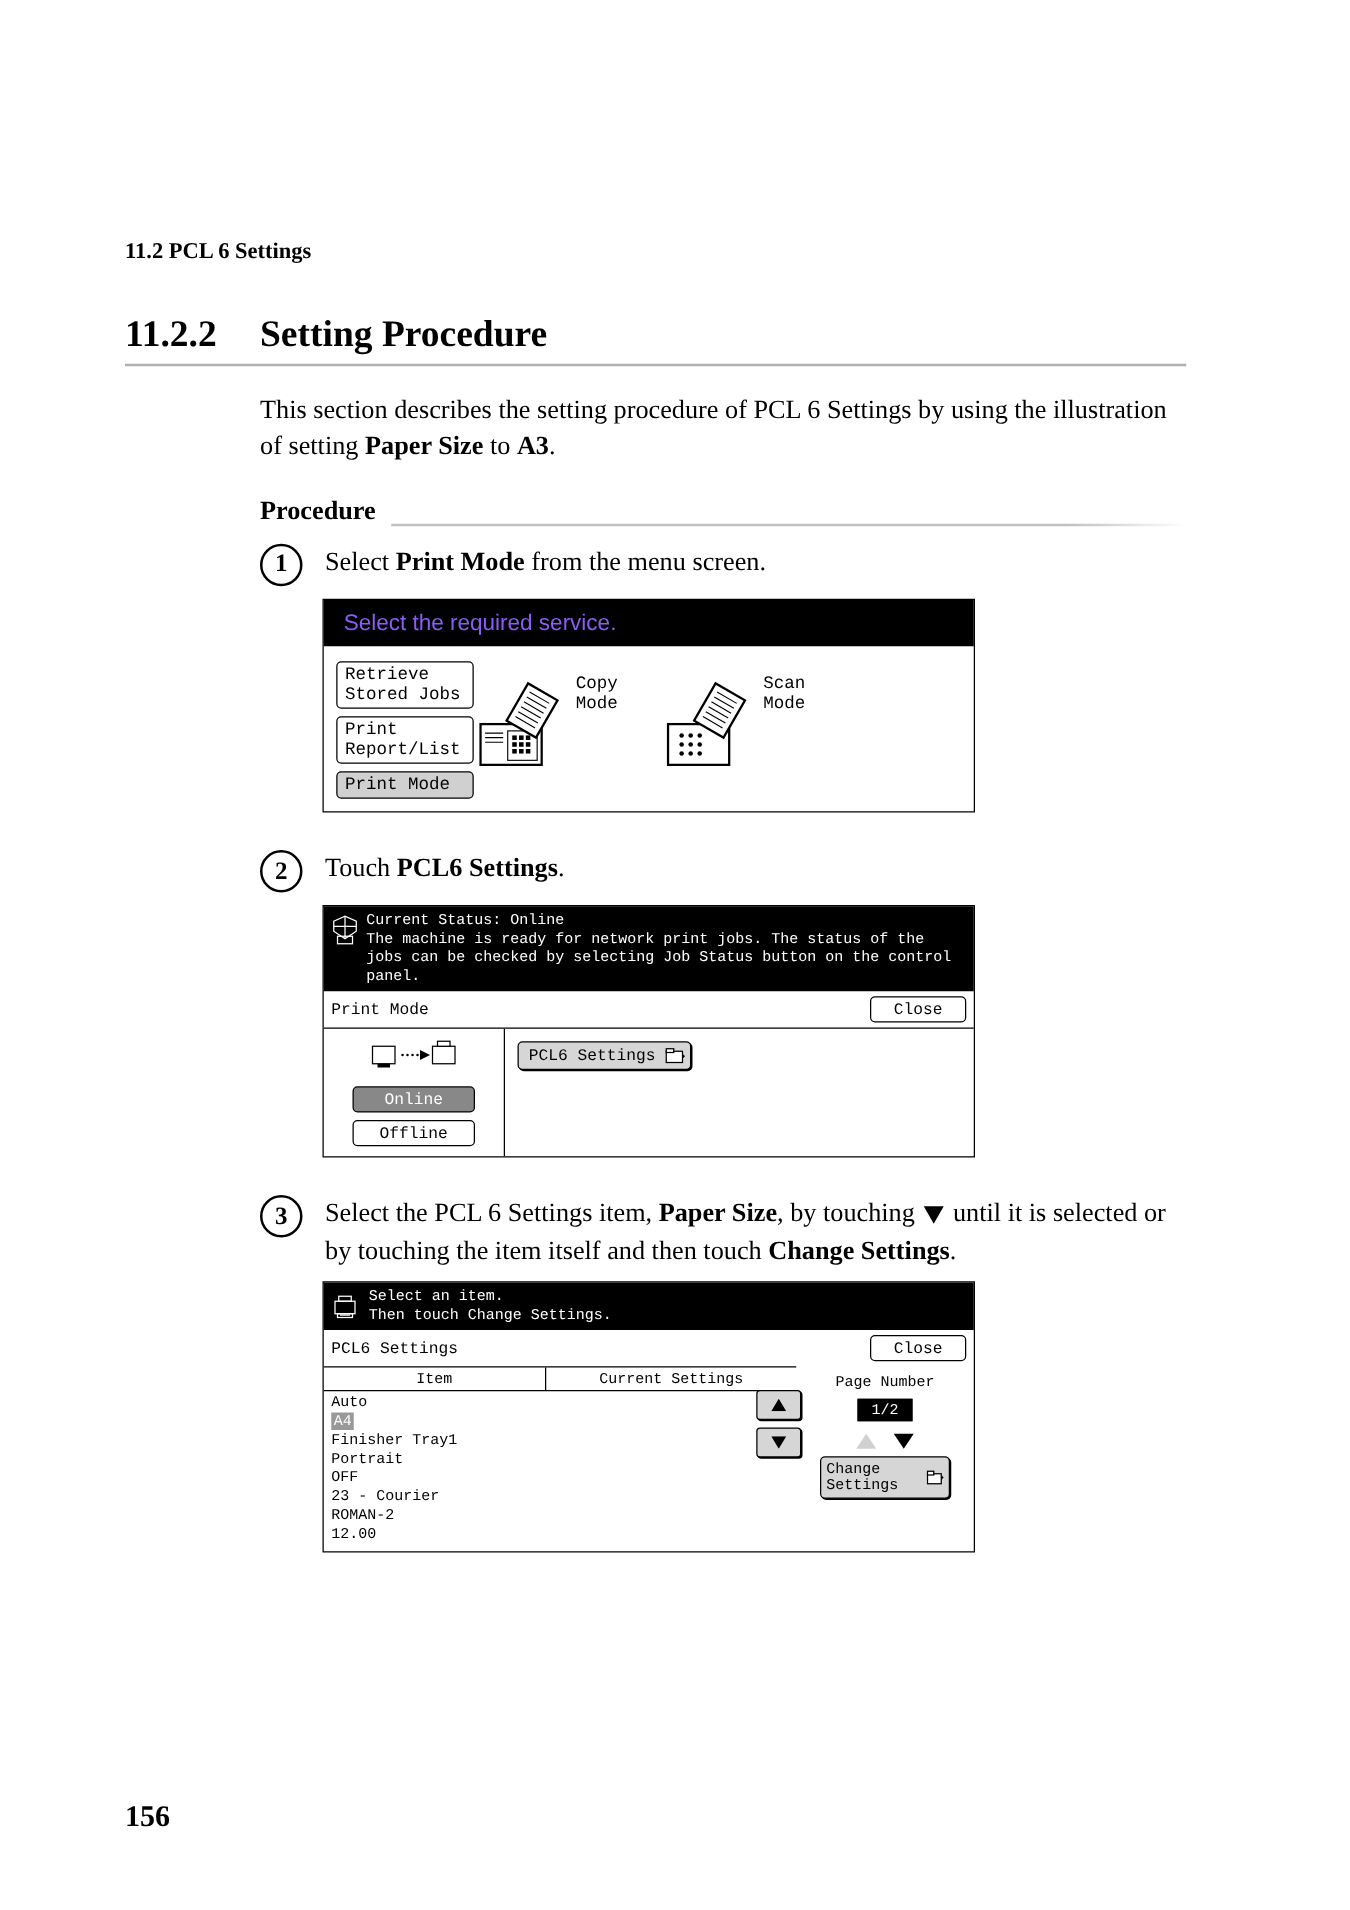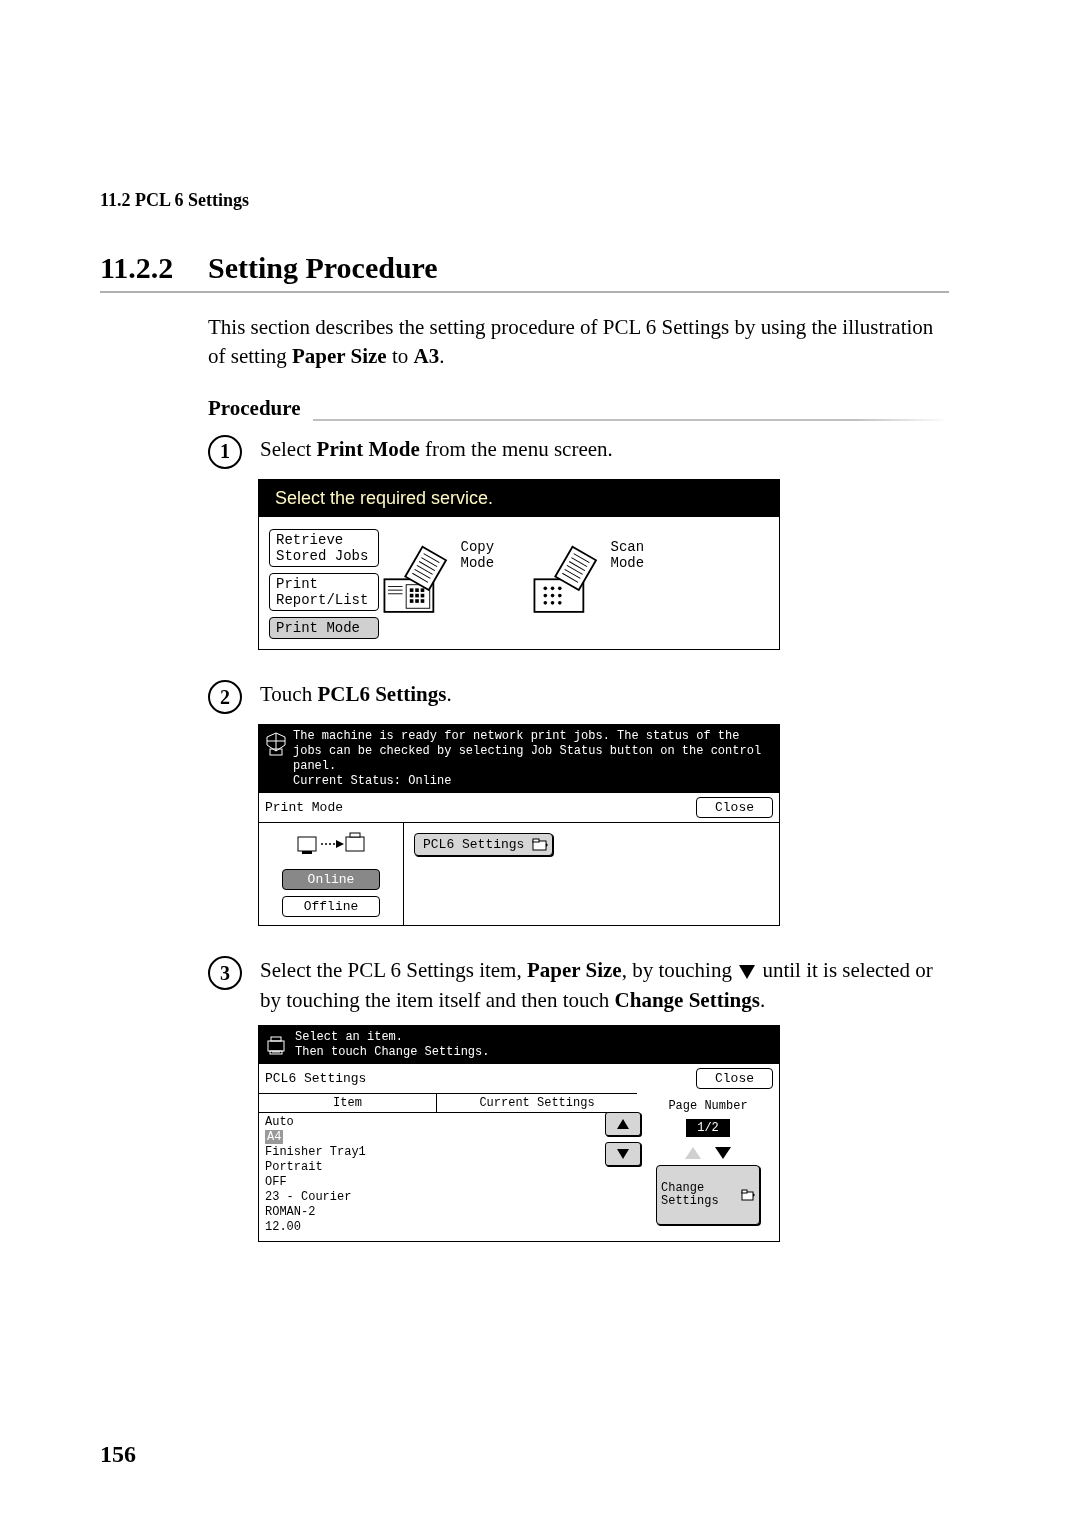--- a/index.html
+++ b/index.html
@@ -97,21 +97,21 @@
   }
 
   
   .panel1 {
     width: 520px;
     border: 1px solid #000;
     background: #fff;
   }
   .panel1-titlebar {
     background: #000;
-    color: #fef9c3;
+    color: #8b5cf6;
     padding: 8px 16px;
     font-size: 18px;
     font-family: Arial, sans-serif;
   }
   .panel1-body {
     display: flex;
     padding: 12px 10px 10px 10px;
     align-items: center;
   }
   .panel1-left {
@@ -327,21 +327,21 @@
     border-left: 8px solid transparent;
     border-right: 8px solid transparent;
   }
   .mini-up { border-bottom: 12px solid #d0d0d0; }
   .mini-down { border-top: 12px solid #000; }
   .change-btn {
     border: 1px solid #000;
     border-radius: 4px;
     background: #d6d6d6;
     font-size: 12px;
-    padding: 16px 4px;
+    padding: 3px 4px;
     width: 94px;
     text-align: left;
     line-height: 1.1;
     box-shadow: 1px 1px 0 #000;
     display: flex;
     align-items: center;
     justify-content: space-between;
   }
 
   .page-number {
@@ -464,22 +464,22 @@
 
   <div class="panel panel2">
     <div class="panel2-header">
       <svg class="status-icon" width="22" height="26" viewBox="0 0 22 26">
         <polygon points="2,6 11,2 20,6 20,14 11,20 2,14" fill="none" stroke="#fff" stroke-width="1"></polygon>
         <line x1="11" y1="2" x2="11" y2="20" stroke="#fff"></line>
         <line x1="2" y1="10" x2="20" y2="10" stroke="#fff"></line>
         <rect x="5" y="18" width="12" height="6" fill="none" stroke="#fff"></rect>
       </svg>
       <div>
+        <div>Current Status: Online</div>
         <div>The machine is ready for network print jobs.  The status of the jobs can be checked by selecting Job Status button on the control panel.</div>
-        <div>Current Status: Online</div>
       </div>
     </div>
     <div class="panel2-bar">
       <div class="panel2-bar-label">Print Mode</div>
       <div class="close-btn">Close</div>
     </div>
     <div class="panel2-body">
       <div class="panel2-left">
         <svg class="xfer-icon" width="70" height="26" viewBox="0 0 70 26">
           <rect x="2" y="6" width="18" height="14" fill="#fff" stroke="#000"></rect>

